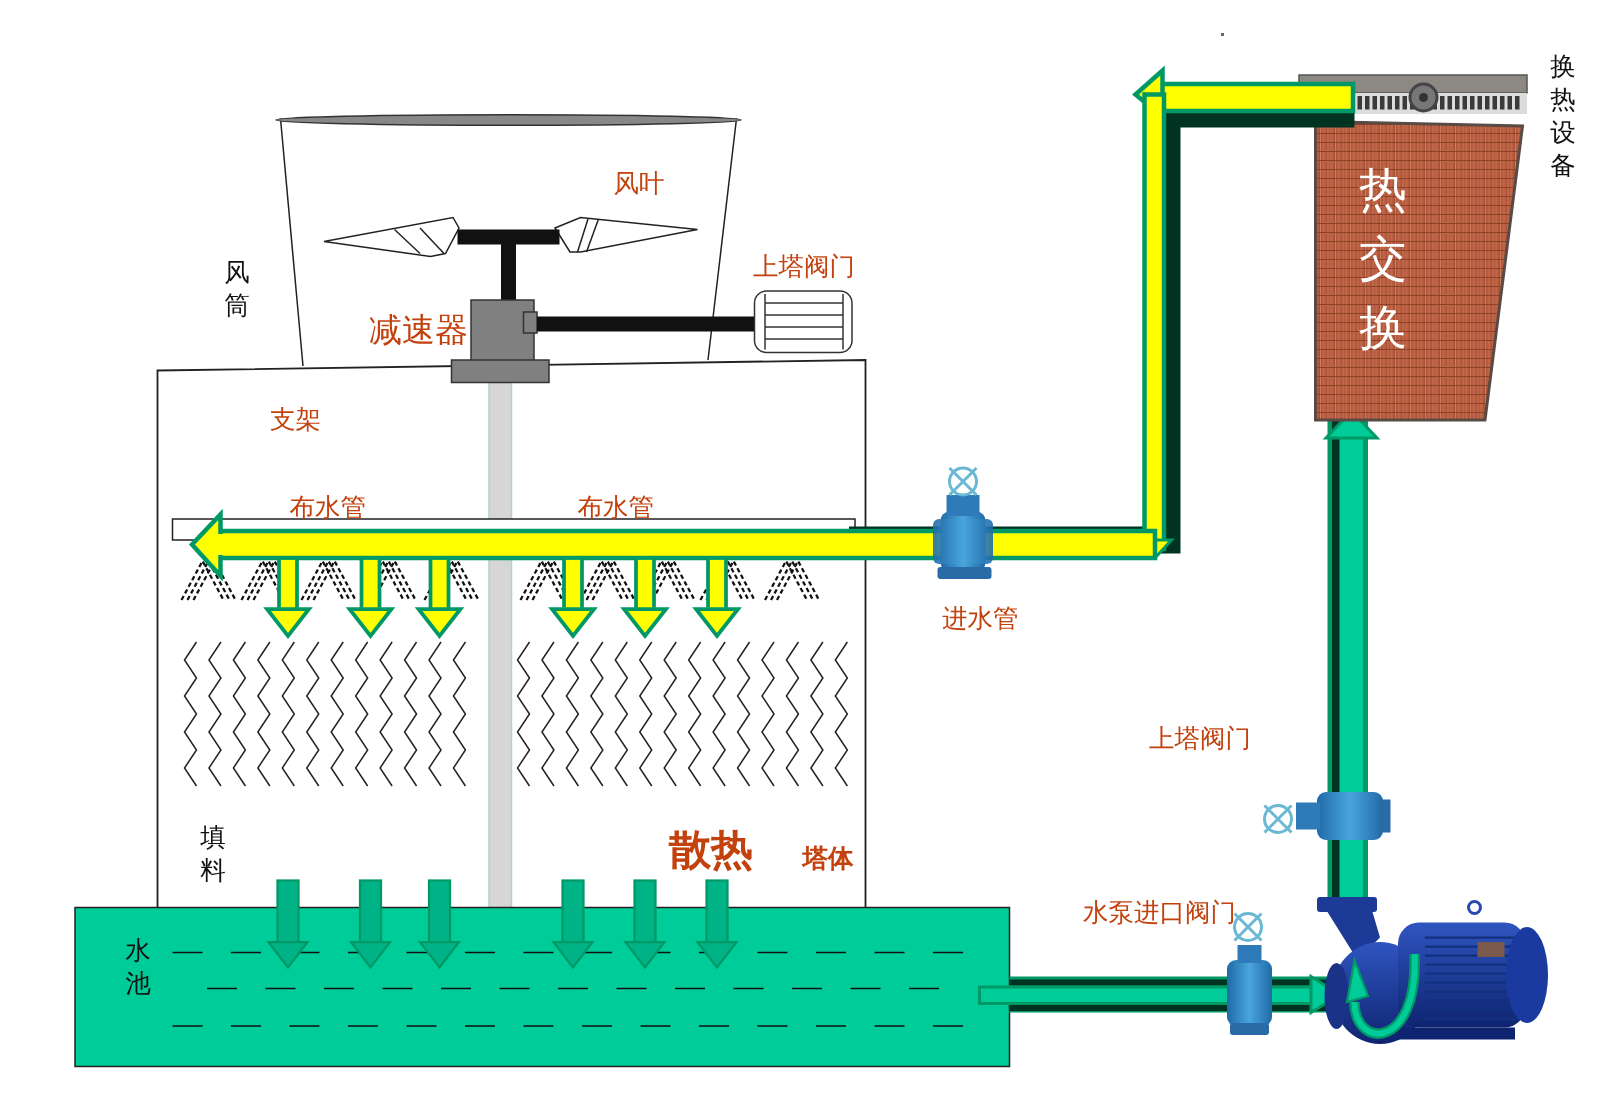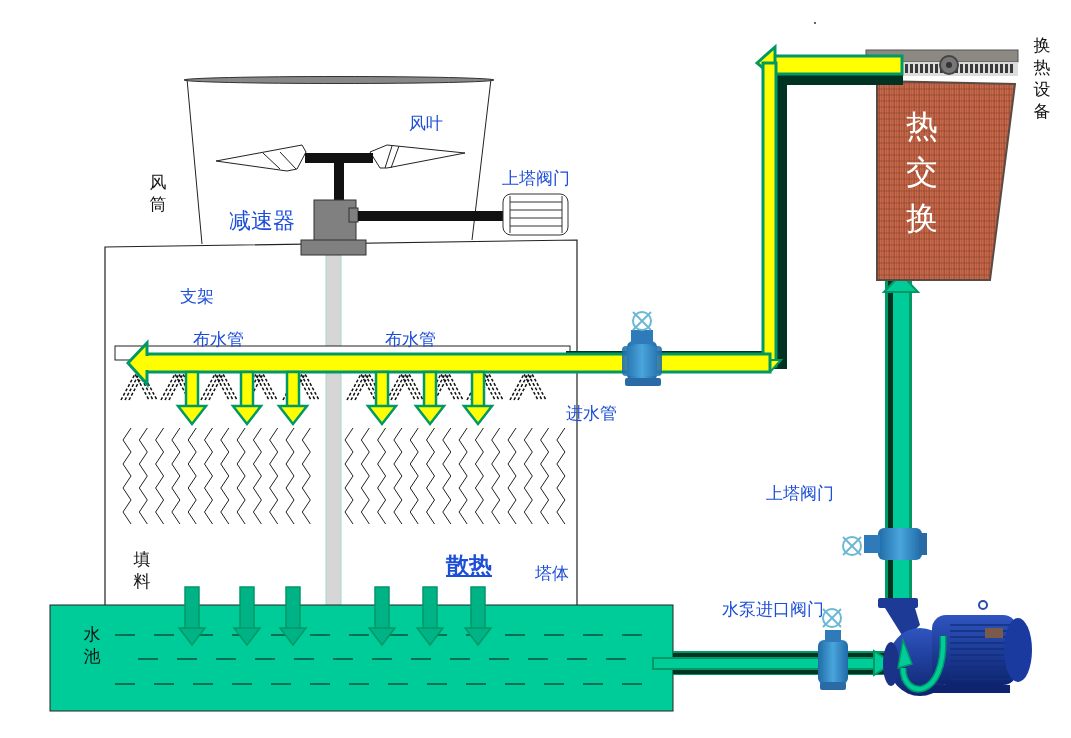--- a/index.html
+++ b/index.html
@@ -1,22 +1,22 @@
 <!DOCTYPE html>
 <html><head>
 <meta charset="utf-8">
 <style>
   html, body { margin:0; padding:0; background:#ffffff; }
   body { width:1071px; height:738px; position:relative; overflow:hidden;
          font-family:"DejaVu Serif","Liberation Serif",serif; }
   #stage { position:absolute; left:0; top:0; width:1071px; height:738px; }
-  .lbl { position:absolute; color:#1d4ed8; font-size:17px; line-height:1; white-space:nowrap; }
+  .lbl { position:absolute; color:#c2410c; font-size:17px; line-height:1; white-space:nowrap; }
   .vlbl { position:absolute; color:#111; font-size:17px; line-height:22px; width:20px; text-align:center; }
   .big { font-size:22px; }
-  .huge { font-size:23px; font-weight:bold;text-decoration:underline; }
+  .huge { font-size:28px; font-weight:bold; }
   .hx { position:absolute; color:#ffffff; font-size:32px; line-height:46px; width:40px; text-align:center; }
 </style>
 </head>
 <body>
 
 <svg id="stage" width="1071" height="738" viewBox="0 0 1071 738">
   <defs>
     <linearGradient id="copperGrad" x1="0" x2="1" y1="0" y2="0">
       <stop offset="0" stop-color="#9c4a30"></stop>
       <stop offset="0.5" stop-color="#c8684a"></stop>
@@ -346,31 +346,31 @@
 
   <rect x="814" y="22" width="2" height="2" fill="#666"></rect>
 </svg>
 
 <div class="lbl" style="left:409px;top:115px;">风叶</div>
 <div class="lbl" style="left:502px;top:170px;">上塔阀门</div>
 <div class="vlbl" id="ductLbl" style="left:148px;top:171px;">
     <div>风</div>
     <div>筒</div>
   </div>
-<div class="lbl big" style="left:229px;top:210px;">减速器</div>
-<div class="lbl" style="left:180px;top:288px;">支架</div>
+<div class="lbl big" style="left:246px;top:210px;">减速器</div>
+<div class="lbl" style="left:180px;top:272px;">支架</div>
 <div class="lbl" style="left:193px;top:331px;">布水管</div>
 <div class="lbl" style="left:385px;top:331px;">布水管</div>
-<div class="lbl" style="left:566px;top:405px;">进水管</div>
+<div class="lbl" style="left:628px;top:405px;">进水管</div>
 <div class="vlbl" id="fillLbl" style="left:132px;top:548px;">
     <div>填</div>
     <div>料</div>
   </div>
 <div class="lbl huge" style="left:446px;top:553px;">散热</div>
-<div class="lbl" style="left:535px;top:565px;">塔体</div>
+<div class="lbl" style="left:535px;top:565px;font-weight:bold;">塔体</div>
 <div class="vlbl" id="basinLbl" style="left:82px;top:623px;">
     <div>水</div>
     <div>池</div>
   </div>
 <div class="lbl" style="left:766px;top:485px;">上塔阀门</div>
 <div class="lbl" style="left:722px;top:601px;">水泵进口阀门</div>
 <div class="vlbl" id="hxeLbl" style="left:1032px;top:34px;">
     <div>换</div>
     <div>热</div>
     <div>设</div>

